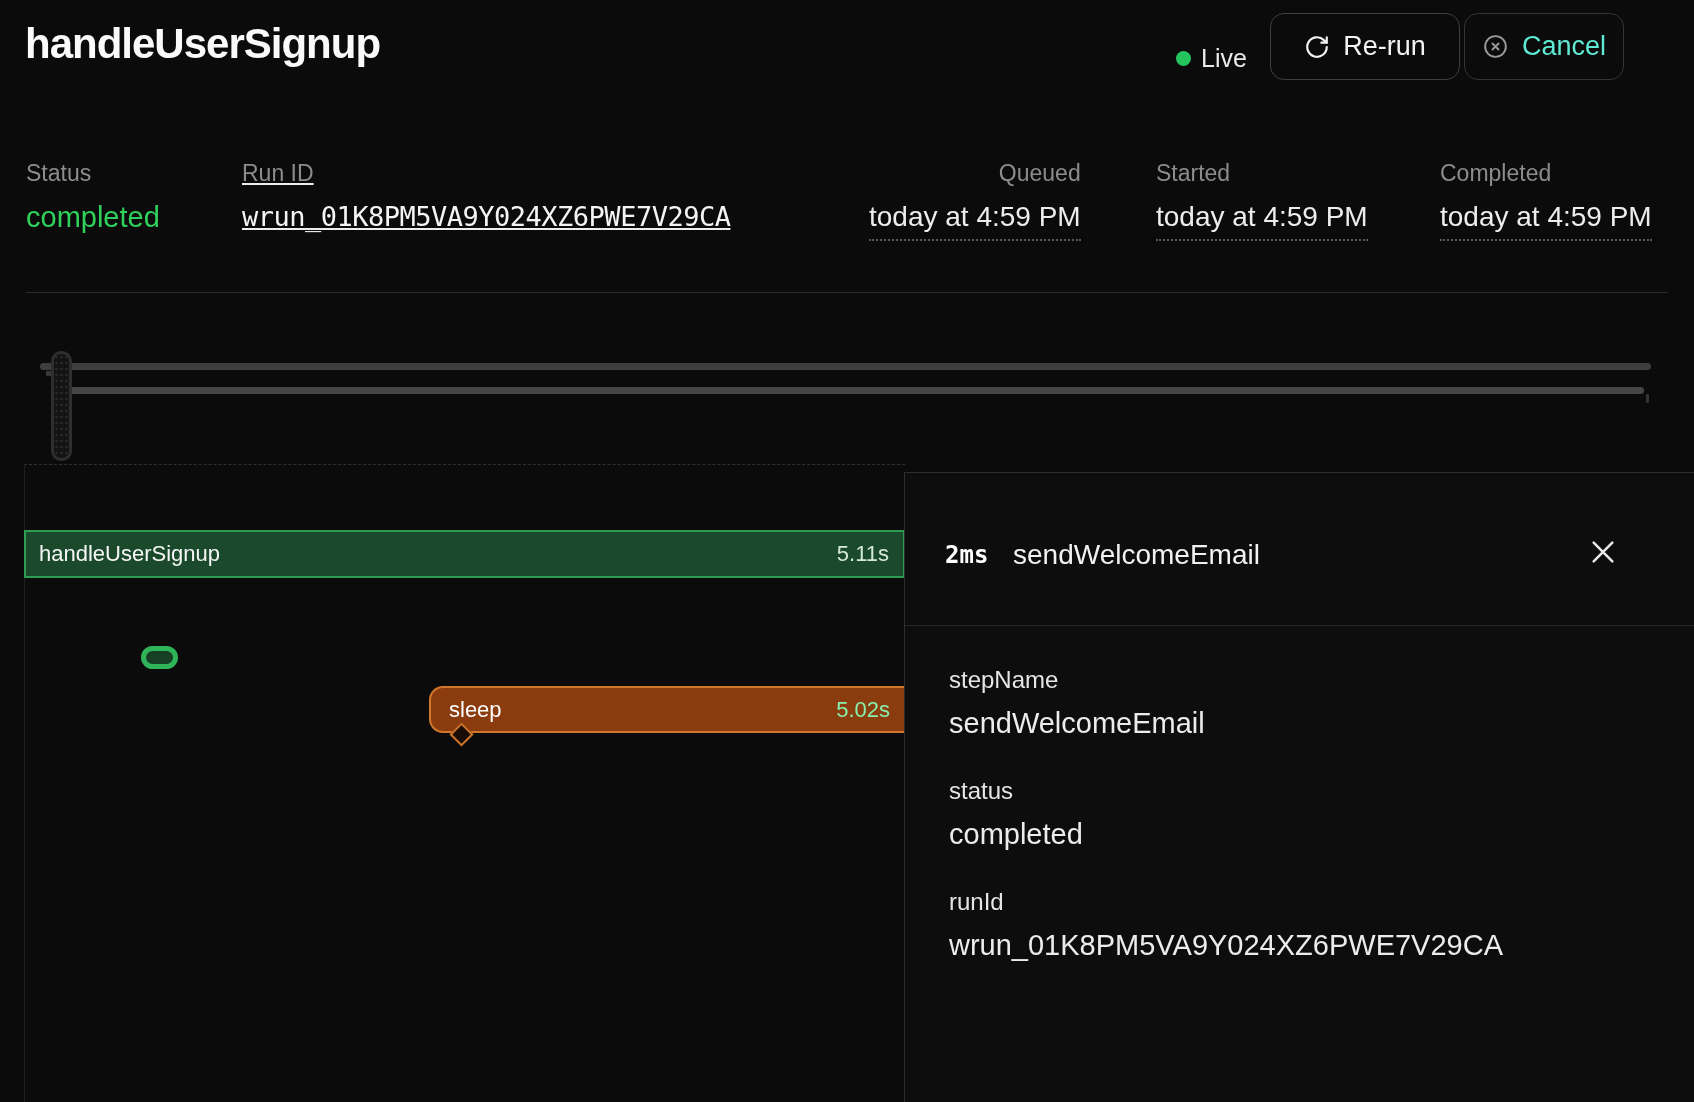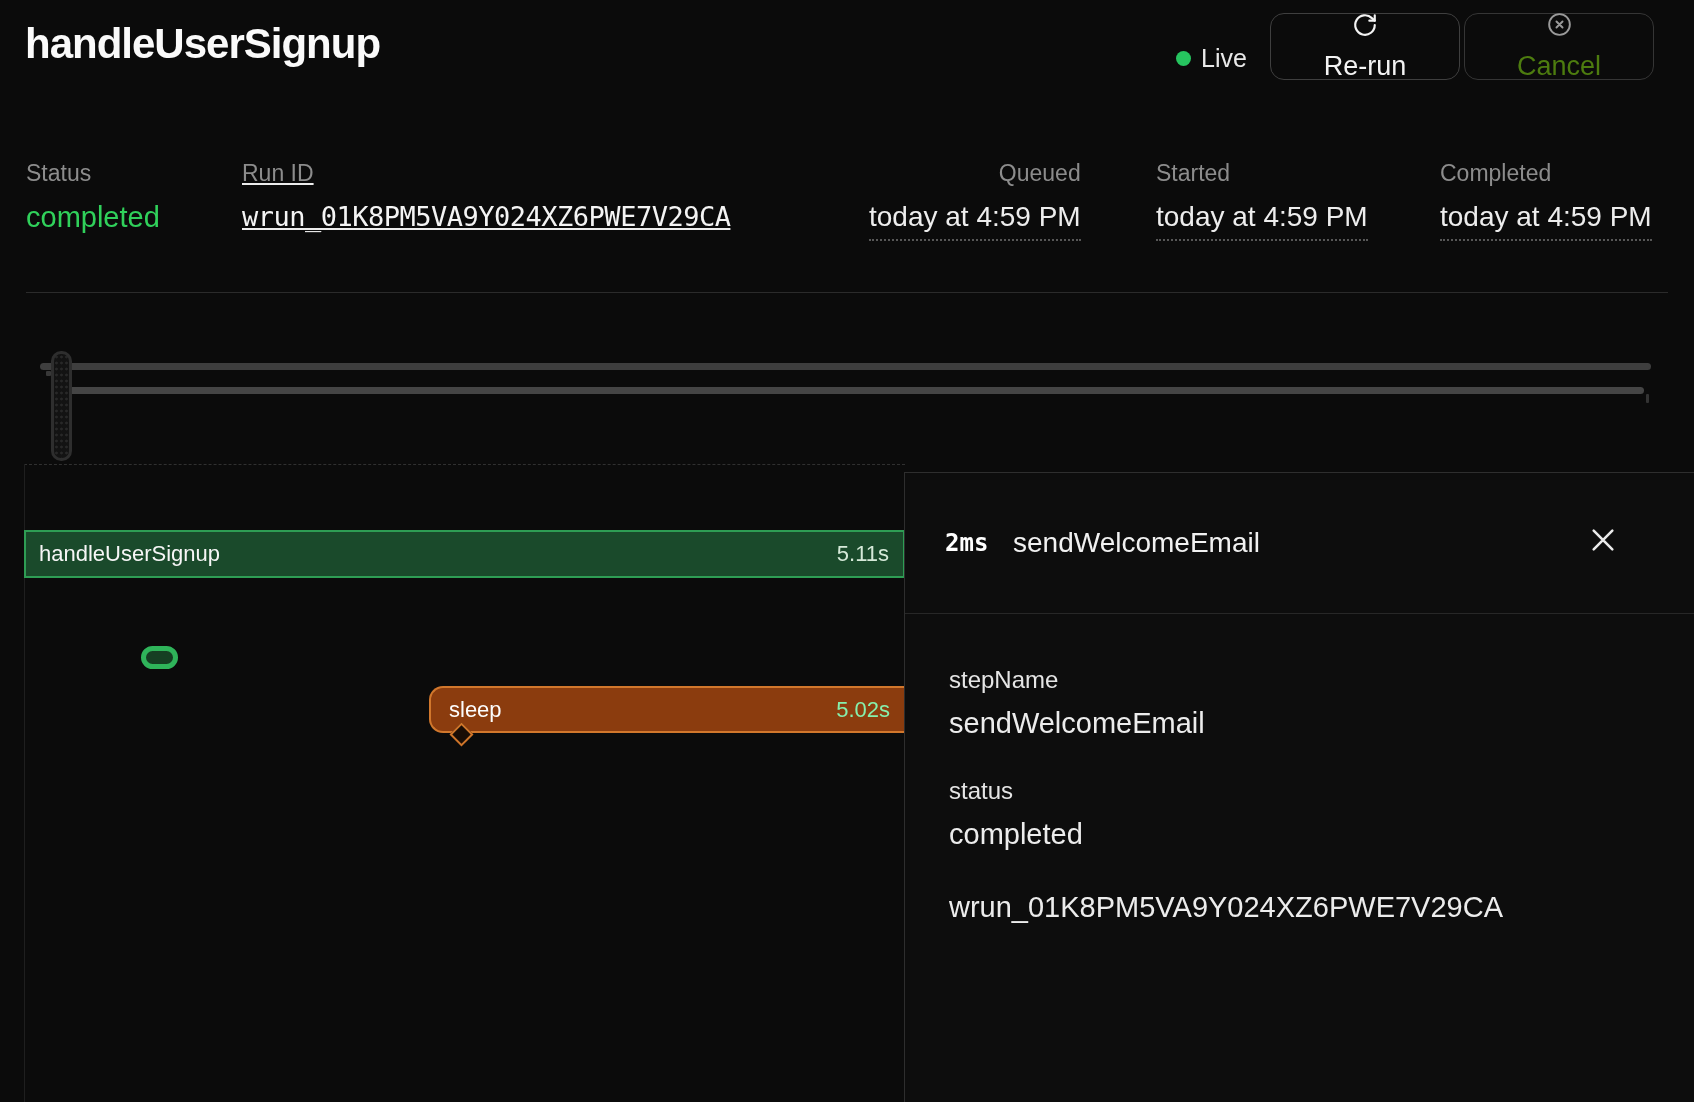--- a/index.html
+++ b/index.html
@@ -6,23 +6,23 @@
   body{width:1694px;height:1102px;position:relative;overflow:hidden;
        font-family:"Liberation Sans",sans-serif;color:#ededed;}
   .abs{position:absolute;}
 
   
   .page-title{left:25px;top:20px;font-size:42px;font-weight:700;color:#fafafa;letter-spacing:-1px;}
   .live-wrap{left:1176px;top:43px;display:flex;align-items:center;gap:10px;height:30px;}
   .live-dot{width:15px;height:15px;border-radius:50%;background:#26c45f;}
   .live-label{font-size:25px;color:#e9e9e9;}
   .hbtn{height:67px;border-radius:14px;display:flex;align-items:center;justify-content:center;
-        gap:13px;font-size:27px;background:transparent;box-sizing:border-box;cursor:pointer;flex-direction:column;}
+        gap:13px;font-size:27px;background:transparent;box-sizing:border-box;cursor:pointer;}
   .btn-rerun{left:1270px;top:13px;width:190px;border:1px solid #3f3f3f;color:#f3f3f3;}
-  .btn-cancel{left:1464px;top:13px;width:190px;border:1px solid #353535;color:#4d7c0f;}
+  .btn-cancel{left:1464px;top:13px;width:160px;border:1px solid #353535;color:#5eead4;}
   .hbtn svg{display:block;}
 
   
   .meta-col{top:158px;}
   .meta-label{font-size:23px;color:#8c8c8c;line-height:30px;}
   .meta-value{margin-top:12px;font-size:28px;color:#ededed;line-height:34px;}
   .v-status{color:#30d15b;font-size:29px;}
   .v-runid{font-family:"DejaVu Sans Mono",monospace;font-size:27px;color:#f4f4f4;letter-spacing:-0.5px;}
   .v-time{display:inline-block;border-bottom:2px dotted #575757;padding-bottom:5px;}
   .c1{left:26px;} .c2{left:242px;text-decoration:underline;} .c3{left:869px;text-align:right;} .c4{left:1156px;} .c5{left:1440px;}
@@ -56,21 +56,21 @@
               border:2px solid #d1772c;border-right:none;border-radius:14px 0 0 14px;
               padding:0 15px 0 18px;}
   .span-sleep .span-label{color:#fcfcfc;}
   .span-sleep .span-duration{color:#86efac;}
   .sleep-marker{left:453px;top:726px;width:13px;height:13px;transform:rotate(45deg);
                 background:#1a0d05;border:2px solid #cf752a;z-index:3;}
 
   
   .panel{left:904px;top:472px;width:790px;height:630px;background:#0d0d0d;
          border-left:1px solid #2e2e2e;border-top:1px solid #2e2e2e;box-sizing:border-box;z-index:5;}
-  .panel-header{position:absolute;left:0;top:4px;right:0;height:136px;border-bottom:1px solid #272727;}
+  .panel-header{position:absolute;left:0;top:16px;right:0;height:136px;border-bottom:1px solid #272727;}
   .panel-duration{position:absolute;left:40px;top:52px;font-family:"DejaVu Sans Mono",monospace;
                   font-size:24px;font-weight:600;color:#ffffff;}
   .panel-title{position:absolute;left:108px;top:50px;font-size:28px;color:#f1f1f1;}
   .panel-close{position:absolute;left:670px;top:36px;width:56px;height:56px;display:flex;
                align-items:center;justify-content:center;cursor:pointer;background:none;border:none;padding:0;}
   .panel-body{position:absolute;left:44px;top:190px;right:30px;}
   .field{margin-bottom:29px;}
   .field-label{font-size:24px;color:#e5e5e5;line-height:34px;}
   .field-value{font-size:29px;color:#ececec;line-height:44px;margin-top:4px;}
 </style>
@@ -165,16 +165,17 @@
   <div class="panel-body">
     <div class="field">
       <div class="field-label">stepName</div>
       <div class="field-value">sendWelcomeEmail</div>
     </div>
     <div class="field">
       <div class="field-label">status</div>
       <div class="field-value">completed</div>
     </div>
     <div class="field">
+      <div class="field-label">runId</div>
       <div class="field-value">wrun_01K8PM5VA9Y024XZ6PWE7V29CA</div>
     </div>
   </div>
 </div>
 
 </body></html>

